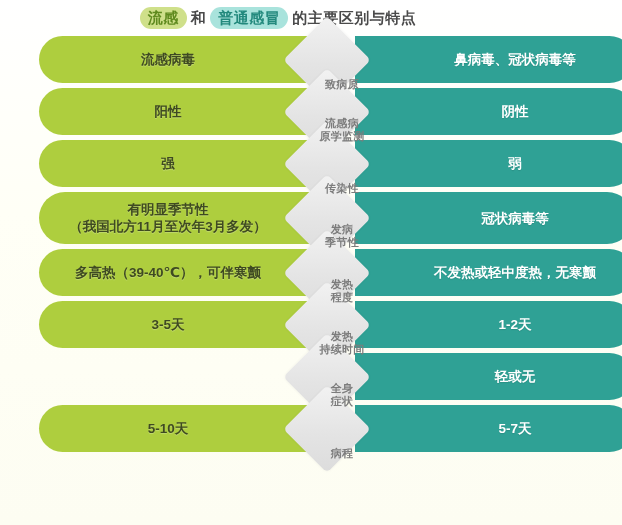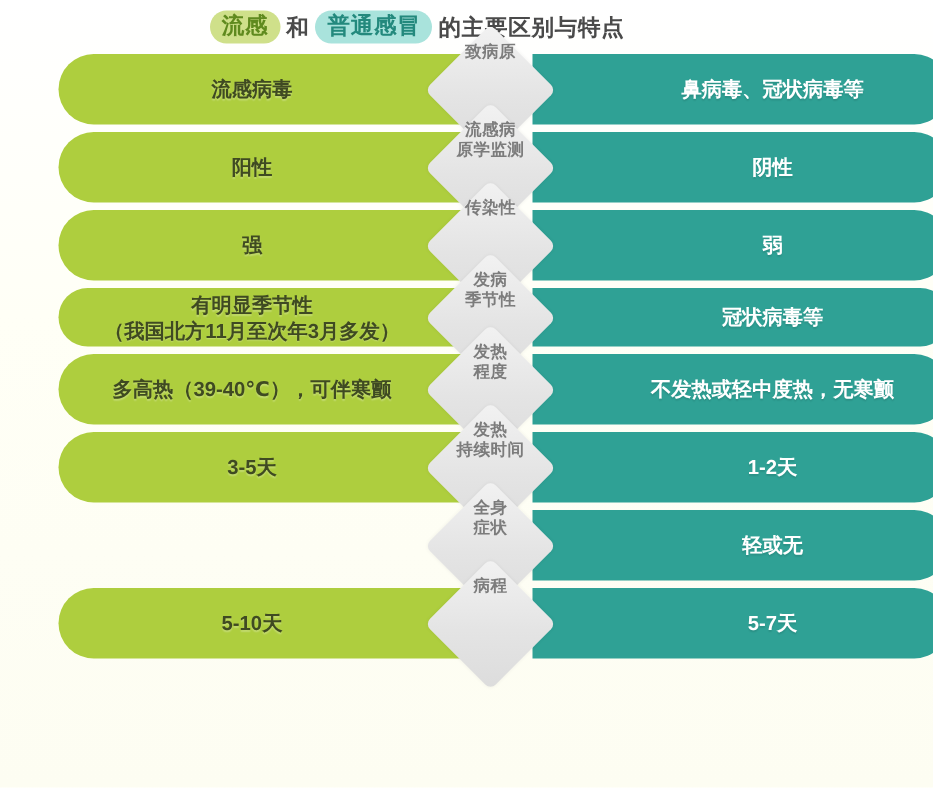--- a/index.html
+++ b/index.html
@@ -46,21 +46,21 @@
   
   .rows{
     position:absolute;left:0;top:36px;width:622px;
   }
   .row{
     position:relative;
     height:47px;
     margin-bottom:5px;
     margin-left:17px;
   }
-  .row.tall{height:39px;}
+  .row.tall{height:52px;}
 
   .half{
     position:absolute;top:0;height:100%;
     display:flex;align-items:center;
     box-sizing:border-box;
   }
   .half-left{
     left:22px;right:auto;width:300px;
     background:#aece3e;
     border-radius:26px 0 0 26px;
@@ -95,24 +95,24 @@
     width:62px;height:62px;
     margin-top:-31px;
     transform:rotate(45deg);
     background:linear-gradient(135deg,#f2f2f2 0%,#e4e4e4 55%,#dcdcdc 100%);
     border-radius:5px;
     z-index:5;
     box-shadow:0 0 3px rgba(0,0,0,0.06);
   }
   .diamond-label{
     position:absolute;
-    left:279px;top:50%;
+    left:294px;top:50%;
     width:62px;height:62px;
     margin-top:-31px;
-    display:flex;align-items:flex-start;justify-content:center;
+    display:flex;align-items:flex-end;justify-content:center;
     z-index:6;
     pointer-events:none;
   }
   .diamond-label .dtext{
     color:#7c7c7c;
     font-size:11px;font-weight:bold;
     text-align:center;line-height:13px;
     letter-spacing:0.3px;
   }
   .diamond-label .dtext .ln{display:block;}

